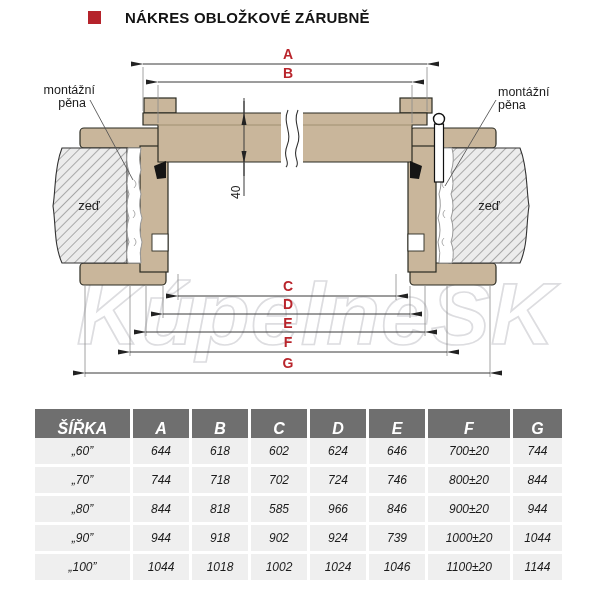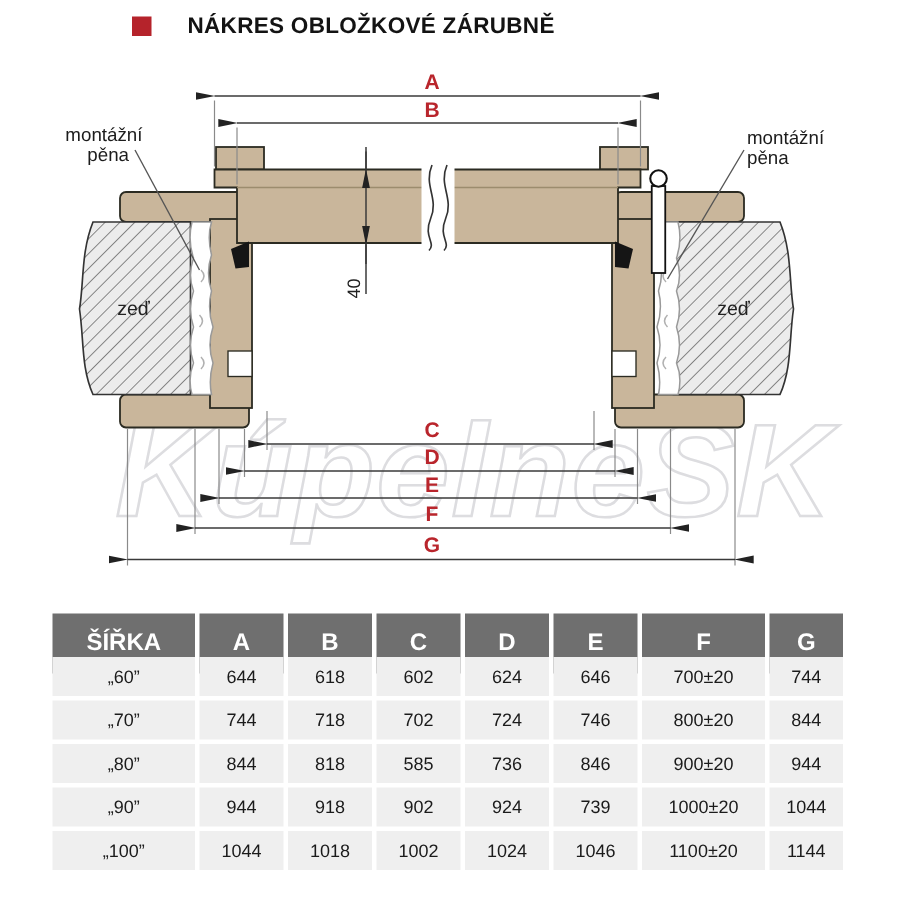--- a/index.html
+++ b/index.html
@@ -13,21 +13,21 @@
   .title-bullet{width:13px;height:13px;background:#b5232b;}
   .title-text{
     font-size:15px;font-weight:bold;color:#131313;letter-spacing:0.2px;
   }
   .drawing{position:absolute;left:0;top:0;}
 
   .dim-table{
     position:absolute;left:35px;top:409px;background:#ffffff;
     display:grid;
     grid-template-columns:95px 56px 56px 56px 56px 56px 82px 49px;
-    grid-auto-rows:26px;gap:3px;
+    grid-auto-rows:26px;gap:3px;font-style:italic;
   }
   .dim-table .th{
     background:#6f6f6f;color:#ffffff;font-weight:bold;font-size:16px;
     display:flex;align-items:center;justify-content:center;height:40px;
   }
   .dim-table .td{
     background:#efefef;color:#1b1b1b;font-size:12px;
     display:flex;align-items:center;justify-content:center;
   }
 </style>
@@ -186,21 +186,21 @@
   <div class="td">702</div>
   <div class="td">724</div>
   <div class="td">746</div>
   <div class="td">800±20</div>
   <div class="td">844</div>
 
   <div class="td">„80”</div>
   <div class="td">844</div>
   <div class="td">818</div>
   <div class="td">585</div>
-  <div class="td">736</div>
+  <div class="td">966</div>
   <div class="td">846</div>
   <div class="td">900±20</div>
   <div class="td">944</div>
 
   <div class="td">„90”</div>
   <div class="td">944</div>
   <div class="td">918</div>
   <div class="td">902</div>
   <div class="td">924</div>
   <div class="td">739</div>

